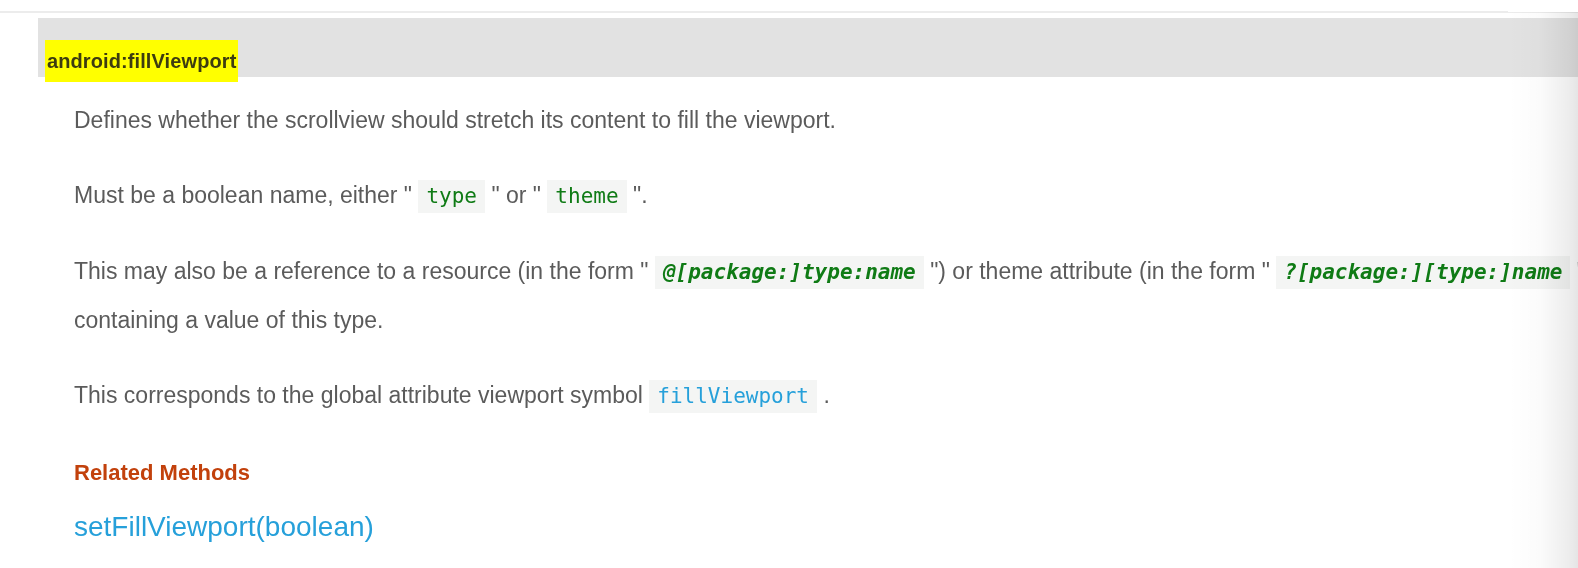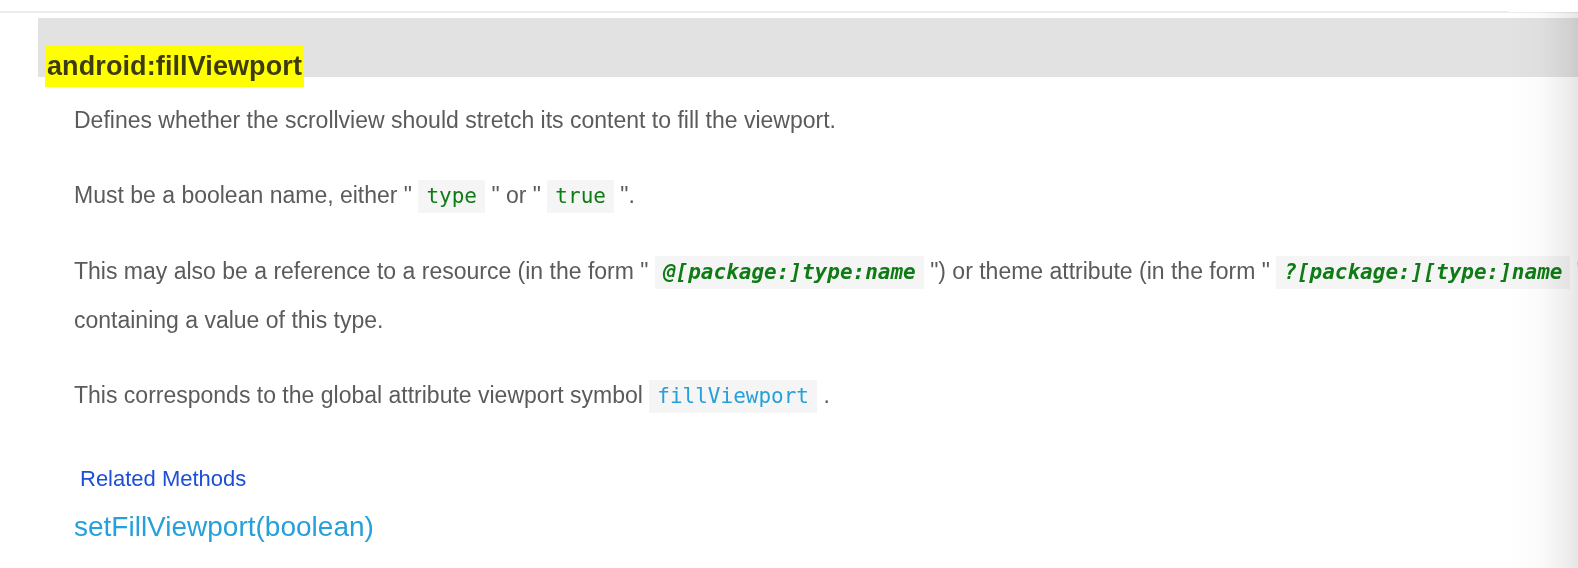--- a/index.html
+++ b/index.html
@@ -42,21 +42,21 @@
     height: 59px;
     background: #e2e2e2;
   }
 
   .attr-name {
     position: absolute;
     left: 45px;
     top: 27px;
     background: #ffff00;
     color: #3d3c10;
-    font-size: 27px;
+    font-size: 20px;
     font-weight: 700;
     line-height: 42px;
     padding: 0 2px;
     letter-spacing: 0.1px;
     white-space: nowrap;
   }
 
   
   .content {
     position: absolute;
@@ -103,24 +103,24 @@
 
   .quote {
     color: #5b5b5b;
   }
 
   
   .related-heading {
     position: absolute;
     left: 74px;
     top: 458px;
-    margin: 6px;
-    color: #1d4ed8;
+    margin: 0;
+    color: #c2410c;
     font-size: 22px;
-    font-weight: 400;
+    font-weight: 700;
     line-height: 30px;
   }
   .related-link {
     position: absolute;
     left: 74px;
     top: 510px;
     color: #26a0da;
     font-size: 28px;
     line-height: 34px;
     text-decoration: none;
@@ -155,21 +155,21 @@
   <div class="top-rule"></div>
 
   <div class="attr-header"></div>
   <h1 class="attr-name">android:fillViewport</h1>
 
   <div class="content">
 
     <p class="para">Defines whether the scrollview should stretch its content to fill the viewport.</p>
 
     <p class="para">
-      <span class="quote">Must be a boolean name, either " </span><code class="code">type</code><span class="quote"> " or " </span><code class="code">true</code><span class="quote"> ".</span>
+      <span class="quote">Must be a boolean name, either " </span><code class="code">type</code><span class="quote"> " or " </span><code class="code">theme</code><span class="quote"> ".</span>
     </p>
 
     <p class="para wrap">
       <span class="quote">This may also be a reference to a resource (in the form " </span><code class="code em">@[package:]type:name</code><span class="quote"> ") or theme attribute (in the form " </span><code class="code em">?[package:][type:]name</code><span class="quote"> ") containing a value of this type.</span>
     </p>
 
     <p class="para">
       <span class="quote">This corresponds to the global attribute viewport symbol </span><code class="code link">fillViewport</code><span class="quote"> .</span>
     </p>
 

